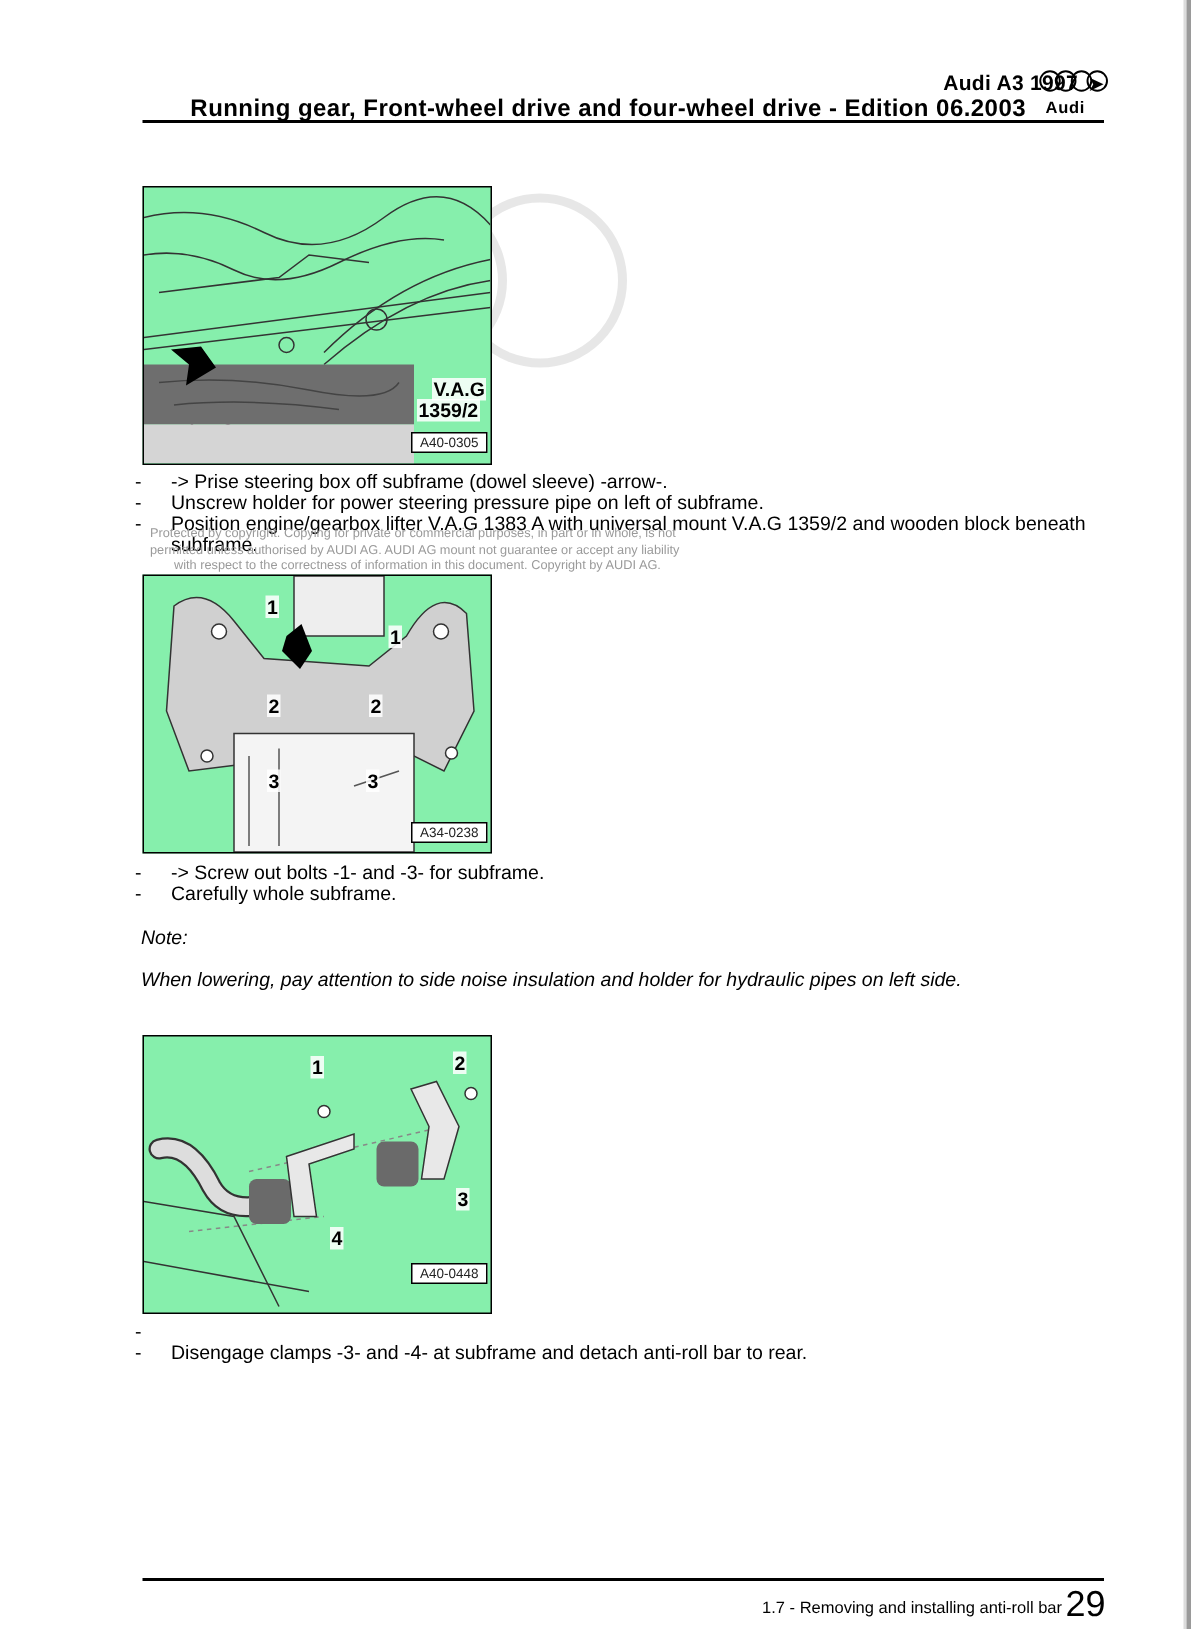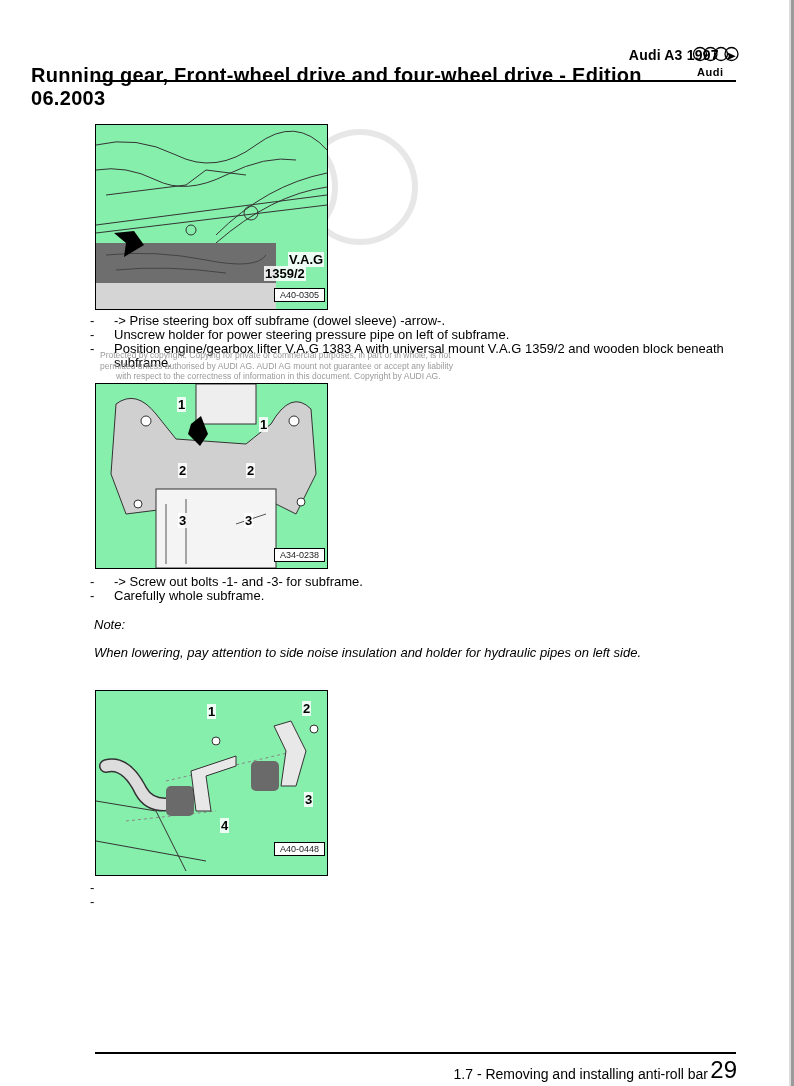--- a/index.html
+++ b/index.html
@@ -3,39 +3,39 @@
 <meta charset="utf-8">
 <style>
   html, body { margin:0; padding:0; }
   body { width:794px; height:1086px; background:#ffffff; position:relative; overflow:hidden;
          font-family:"Liberation Sans", sans-serif; color:#000; }
   .right-border { position:absolute; right:0; top:0; width:3px; height:1086px; background:#9a9a9a; }
   .right-border2 { position:absolute; right:3px; top:0; width:2px; height:1086px; background:#dcdcdc; }
   .hdr-line1 { position:absolute; right:58px; top:47px; font-size:14px; font-weight:bold; letter-spacing:0.2px; }
   .hdr-arrow { font-size:12px; margin-left:3px; }
   .hdr-rings { position:absolute; left:692px; top:46px; width:48px; height:16px; }
-  .hdr-line2 { position:absolute; right:110px; top:64px; font-size:20px; font-weight:bold; letter-spacing:0.3px;margin-left:31px; }
+  .hdr-line2 { position:absolute; right:110px; top:64px; font-size:16px; font-weight:bold; letter-spacing:0.3px;margin-left:31px; }
   .hdr-brand { position:absolute; left:697px; top:66px; font-size:11px; font-weight:bold; letter-spacing:0.5px; }
   .hdr-rule { position:absolute; left:95px; top:80px; width:641px; height:1.5px; background:#000; }
 
   .figure { position:absolute; border:1.5px solid #000; background:#86efac; overflow:hidden; }
   .fig-code { position:absolute; border:1px solid #000; background:#fff; font-size:9px; padding:1px 5px; color:#222; }
   .fig-callout { position:absolute; font-weight:bold; font-size:13px; background:rgba(255,255,255,0.85); padding:0 1px; }
 
   .bullets { position:absolute; left:90px; font-size:13px; line-height:14px; }
   .bullet { display:flex; }
   .bullet .dash { width:24px; flex:none; }
   .note-title { position:absolute; left:94px; top:617px; font-size:13px; font-style:italic; font-weight:normal; }
   .note-text { position:absolute; left:94px; top:645px; font-size:13px; font-style:italic; }
 
   .watermark { position:absolute; left:100px; top:344px; font-size:8.5px; color:#9a9a9a; line-height:10.5px; width:360px; z-index:0; }
   .wm-rings { position:absolute; left:130px; top:122px; width:300px; height:130px; opacity:0.35; pointer-events:none; }
 
   .ftr-rule { position:absolute; left:95px; top:1052px; width:641px; height:1.5px; background:#000; }
-  .ftr-section { position:absolute; right:86px; top:1066px; font-size:14px;text-align:right; }
+  .ftr-section { position:absolute; right:86px; top:1066px; font-size:11px;text-align:right; }
   .ftr-page { position:absolute; right:57px; top:1056px; font-size:24px; }
 </style>
 </head>
 <body>
 
 <div class="right-border2"></div>
 <div class="right-border"></div>
 
 <div class="hdr-line1">
   <span>Audi A3 1997</span>
@@ -78,21 +78,21 @@
     </g>
     <rect x="0" y="118" width="180" height="40" fill="#6e6e6e"></rect>
     <rect x="0" y="158" width="180" height="26" fill="#d5d5d5"></rect>
     <g stroke="#444" stroke-width="1" fill="none">
         <path d="M10 130 Q60 125 110 135 T170 130"></path>
         <path d="M20 145 Q70 140 130 148"></path>
       </g>
     <polygon points="18,108 38,106 48,120 28,132 30,118" fill="#000"></polygon>
   </svg>
   <div class="fig-callout" style="left:192px;top:127px;">V.A.G</div>
-  <div class="fig-callout" style="left:168px;top:141px;">1359/2</div>
+  <div class="fig-callout" style="left:182px;top:141px;">1359/2</div>
   <div class="fig-code" style="left:178px;top:163px;">A40-0305</div>
 </div>
 
 <div class="bullets" style="top:314px;width:650px;">
   <div class="bullet">
       <span class="dash">-</span>
       <span>-&gt; Prise steering box off subframe (dowel sleeve) -arrow-.</span>
     </div>
   <div class="bullet">
       <span class="dash">-</span>
@@ -178,18 +178,19 @@
   <div class="fig-callout" style="left:124px;top:127px;">4</div>
   <div class="fig-code" style="left:178px;top:151px;">A40-0448</div>
 </div>
 
 <div class="bullets" style="top:881px;width:600px;">
   <div class="bullet">
       <span class="dash">-</span>
     </div>
   <div class="bullet">
       <span class="dash">-</span>
+      <span>Disengage clamps -3- and -4- at subframe and detach anti-roll bar to rear.</span>
     </div>
 </div>
 
 <div class="ftr-rule"></div>
 <div class="ftr-section">1.7 - Removing and installing anti-roll bar</div>
 <div class="ftr-page">29</div>
 
 </body></html>

